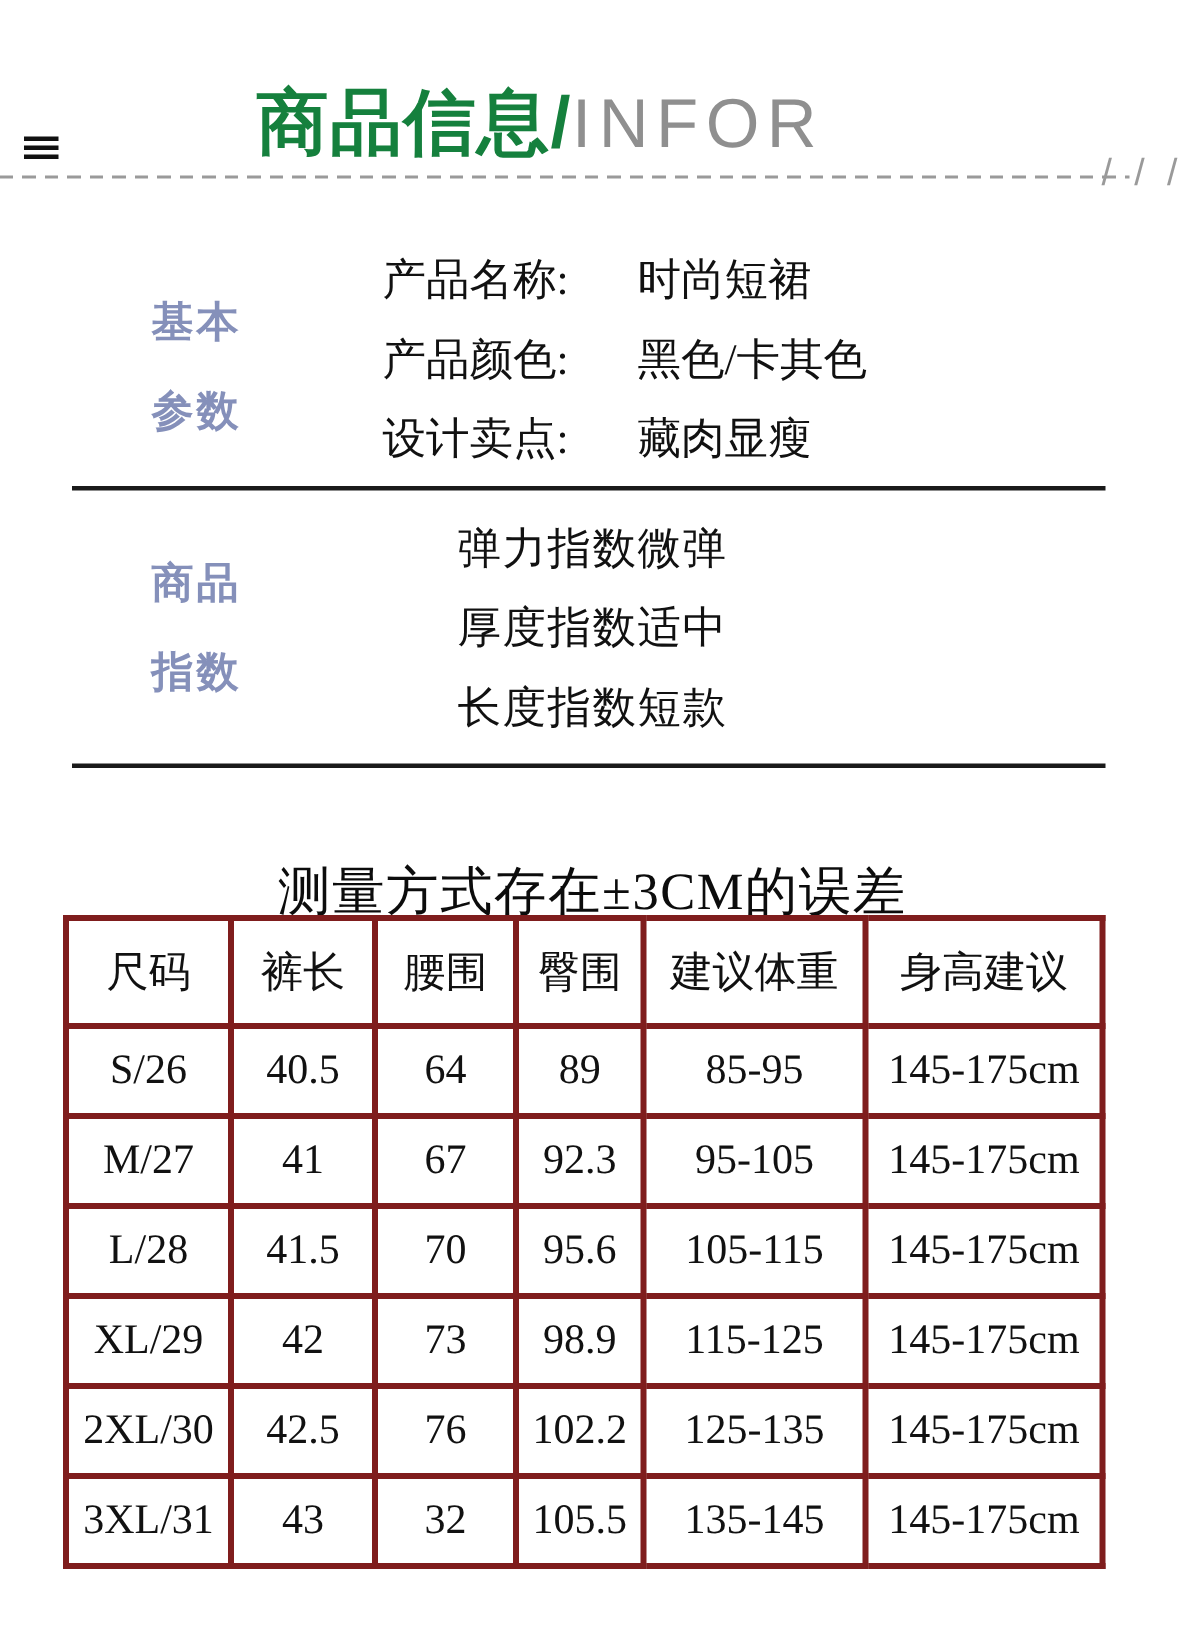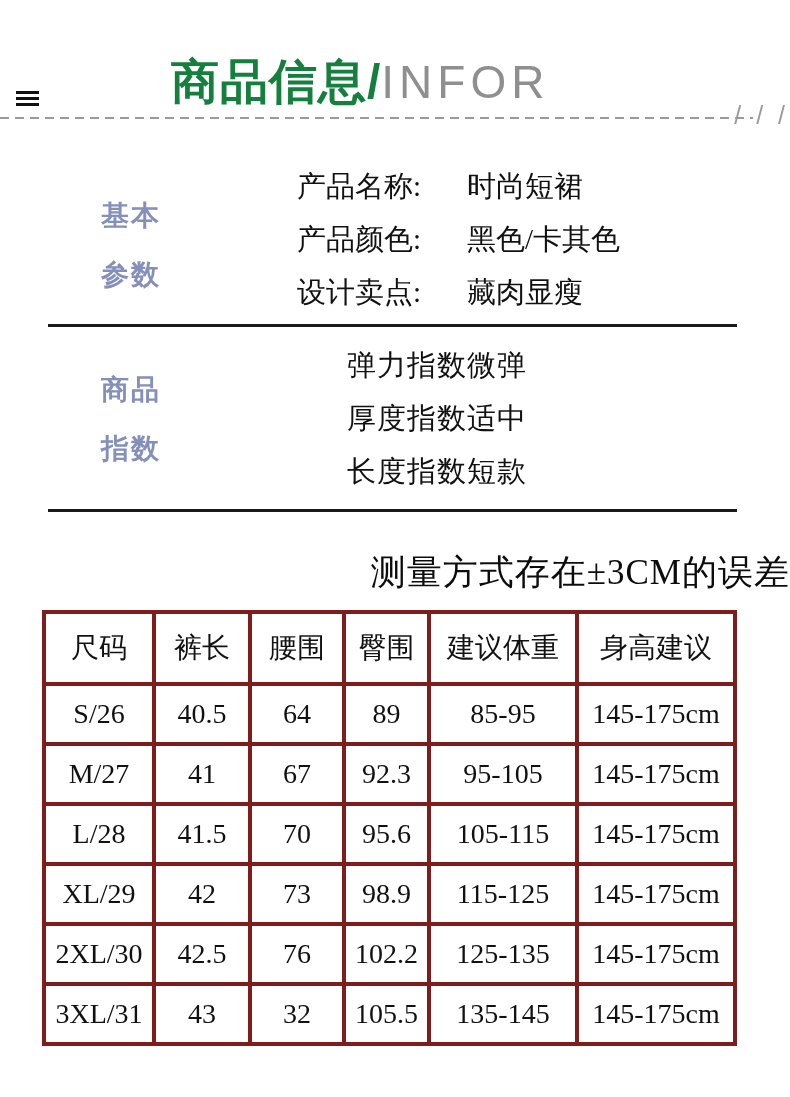--- a/index.html
+++ b/index.html
@@ -40,33 +40,33 @@
     position:absolute; left:101px; width:100px;
     font-weight:bold; font-size:28px; line-height:59px;
     letter-spacing:2px; color:#8590ba;
   }
   .label-basic { top:186px; }
   .label-index { top:360px; }
 
   .rows { position:absolute; left:255px; }
   .rows-basic { top:160px; }
   .rows-index { top:339px;text-align:right; }
-  .info-row { height:53px; display:flex; align-items:center; font-size:29px; white-space:nowrap;margin-left:42px; }
+  .info-row { height:53px; display:flex; align-items:center; font-size:29px; white-space:nowrap; }
   .info-label { display:inline-block; width:170px; }
   .info-value { display:inline-block; }
   .rows-index .info-row { letter-spacing:1px; }
 
   .solid-divider { position:absolute; left:48px; width:689px; height:2.5px; background:#1a1a1a; }
   .divider-1 { top:324px; }
   .divider-2 { top:509px; }
 
   
   .table-caption {
-    position:absolute; left:0; top:549px; width:790px;
-    text-align:right; font-size:35px; letter-spacing:1px; color:#0c0c0c;
+    position:absolute; left:0; top:571px; width:790px;
+    text-align:center; font-size:35px; letter-spacing:1px; color:#0c0c0c;
   }
   table.size-table {
     position:absolute; left:42px; top:610px;
     border-collapse:collapse; table-layout:fixed; width:695px;
   }
   .size-table th, .size-table td {
     border:4px solid #7f1d1d; text-align:center; vertical-align:middle;
     font-weight:normal; font-size:28px; white-space:nowrap;
   }
   .size-table thead tr { height:72px; }

